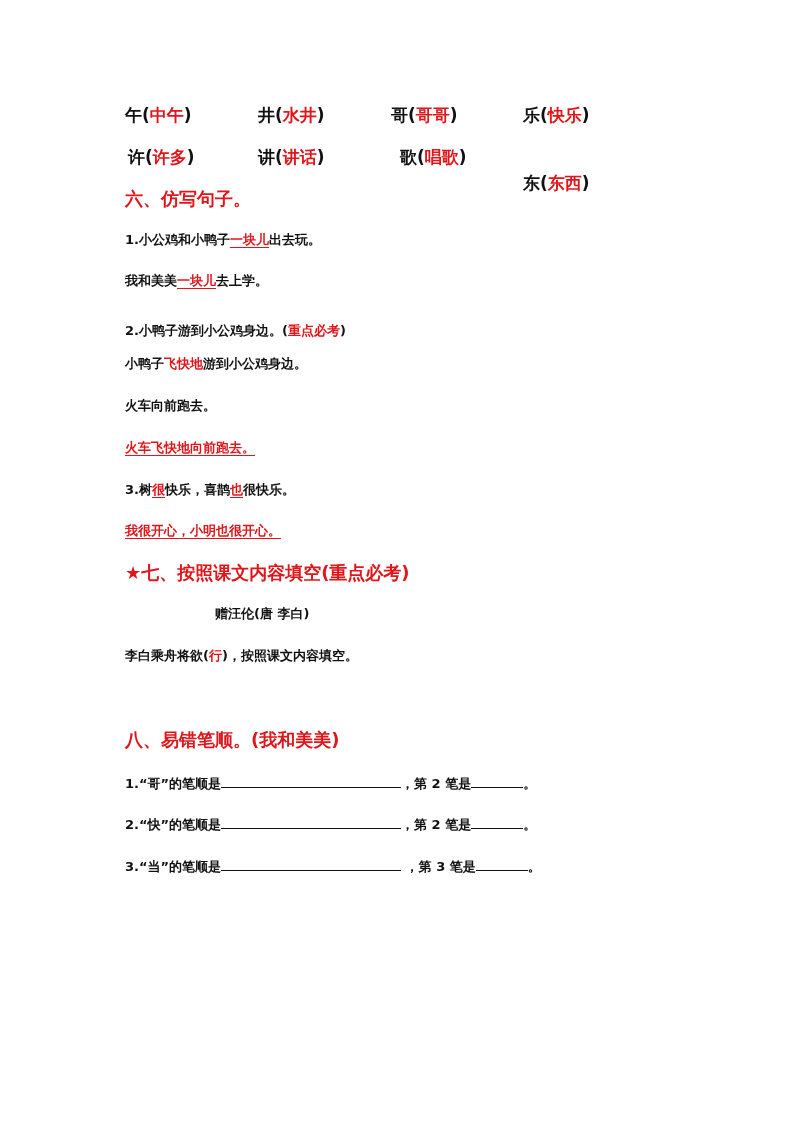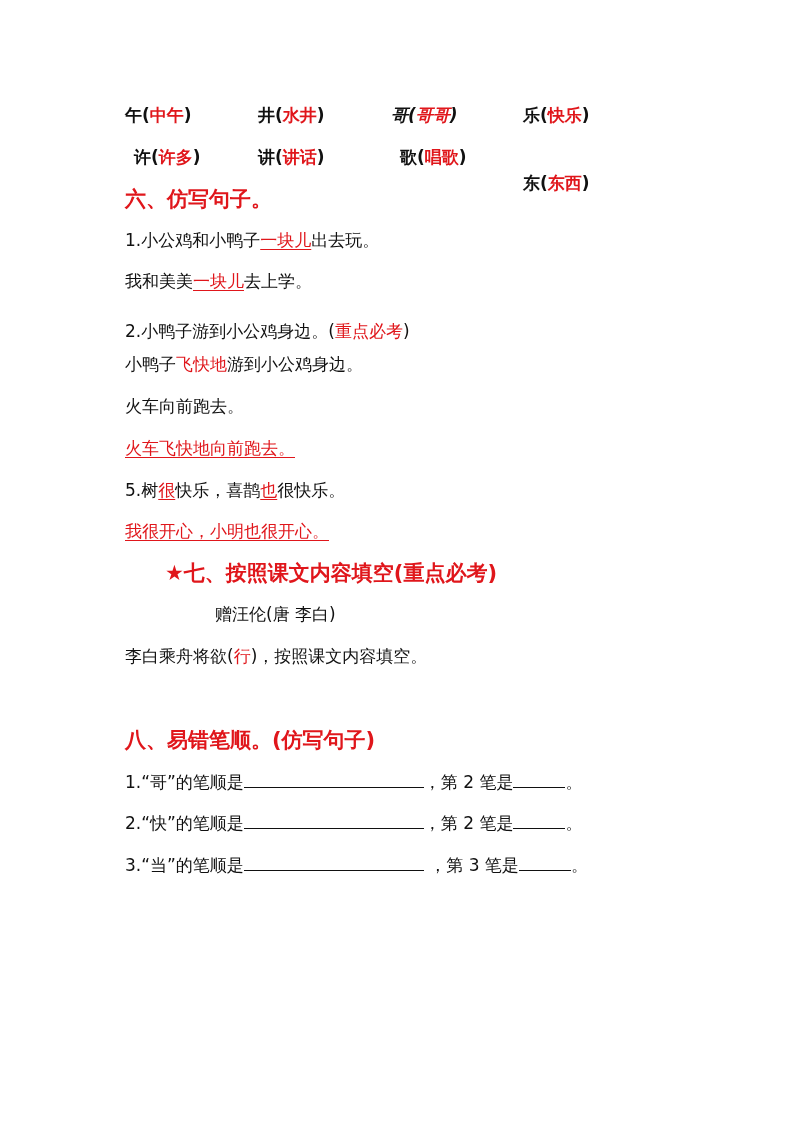--- a/index.html
+++ b/index.html
@@ -16,31 +16,31 @@
       overflow: hidden;
     }
     .page {
       position: absolute;
       left: 0; top: 0;
       width: 793px; height: 1122px;
     }
     .line {
       position: absolute;
       left: 125px;
-      font-size: 17px;
-      font-weight: normal;
+      font-size: 13px;
+      font-weight: bold;
       white-space: nowrap;
       line-height: 22px;
     }
     .red { color: #e0161b; }
     .ul { text-decoration: underline; text-decoration-color: #e0161b; text-underline-offset: 3px; }
     .heading {
       position: absolute;
       left: 125px;
-      font-size: 21px;
+      font-size: 18px;
       font-weight: bold;
       color: #e0161b;
       white-space: nowrap;
       line-height: 26px;
     }
     .cell {
       position: absolute;
       font-size: 17px;
       font-weight: bold;
       white-space: nowrap;
@@ -59,28 +59,28 @@
 <body>
 
 <div class="page">
 
   <div class="cell" style="left:125px; top:104px;">
     <span>午</span>(<span class="red">中午</span>)
   </div>
   <div class="cell" style="left:258px; top:104px;">
     <span>井</span>(<span class="red">水井</span>)
   </div>
-  <div class="cell" style="left:391px; top:104px;font-style:italic;">
+  <div class="cell" style="left:391px; top:104px;">
     <span>哥</span>(<span class="red">哥哥</span>)
   </div>
   <div class="cell" style="left:523px; top:104px;">
     <span>乐</span>(<span class="red">快乐</span>)
   </div>
 
-  <div class="cell" style="left:134px; top:146px;">
+  <div class="cell" style="left:128px; top:146px;">
     <span>许</span>(<span class="red">许多</span>)
   </div>
   <div class="cell" style="left:258px; top:146px;text-align:right;">
     <span>讲</span>(<span class="red">讲话</span>)
   </div>
   <div class="cell" style="left:400px; top:146px;">
     <span>歌</span>(<span class="red">唱歌</span>)
   </div>
   <div class="cell" style="left:523px; top:146px;margin-top:26px;">
     <span>东</span>(<span class="red">东西</span>)
@@ -98,31 +98,31 @@
   <div class="line" style="top:312px;margin-top:8px;">
     <span>2.小鸭子游到小公鸡身边。</span><span>(</span><span class="red">重点必考</span><span>)</span>
   </div>
   <div class="line" style="top:353px;">
     <span>小鸭子</span><span class="red">飞快地</span><span>游到小公鸡身边。</span>
   </div>
   <div class="line" style="top:395px;">火车向前跑去。</div>
   <div class="line red ul" style="top:437px;">火车飞快地向前跑去。</div>
 
   <div class="line" style="top:479px;">
-    <span>5.树</span><span class="red ul">很</span><span>快乐，喜鹊</span><span class="red ul">也</span><span>很快乐。</span>
+    <span>3.树</span><span class="red ul">很</span><span>快乐，喜鹊</span><span class="red ul">也</span><span>很快乐。</span>
   </div>
   <div class="line red ul" style="top:520px;">我很开心，小明也很开心。</div>
 
-  <div class="heading" style="top:560px;margin-left:40px;">★七、按照课文内容填空(重点必考)</div>
+  <div class="heading" style="top:560px;">★七、按照课文内容填空(重点必考)</div>
   <div class="line" style="top:603px; left:215px;">赠汪伦(唐  李白)</div>
   <div class="line" style="top:645px;">
     <span>李白乘舟将欲(</span><span class="red">行</span><span>)，按照课文内容填空。</span>
   </div>
 
-  <div class="heading" style="top:727px;">八、易错笔顺。(仿写句子)</div>
+  <div class="heading" style="top:727px;">八、易错笔顺。(我和美美)</div>
 
   <div class="line" style="top:771px;">
     <span>1.“哥”的笔顺是</span><span class="blank b-long"></span><span>，第 2 笔是</span><span class="blank b-short"></span><span>。</span>
   </div>
   <div class="line" style="top:812px;">
     <span>2.“快”的笔顺是</span><span class="blank b-long"></span><span>，第 2 笔是</span><span class="blank b-short"></span><span>。</span>
   </div>
   <div class="line" style="top:854px;">
     <span>3.“当”的笔顺是</span><span class="blank b-long"></span><span> ，第 3 笔是</span><span class="blank b-short"></span><span>。</span>
   </div>

